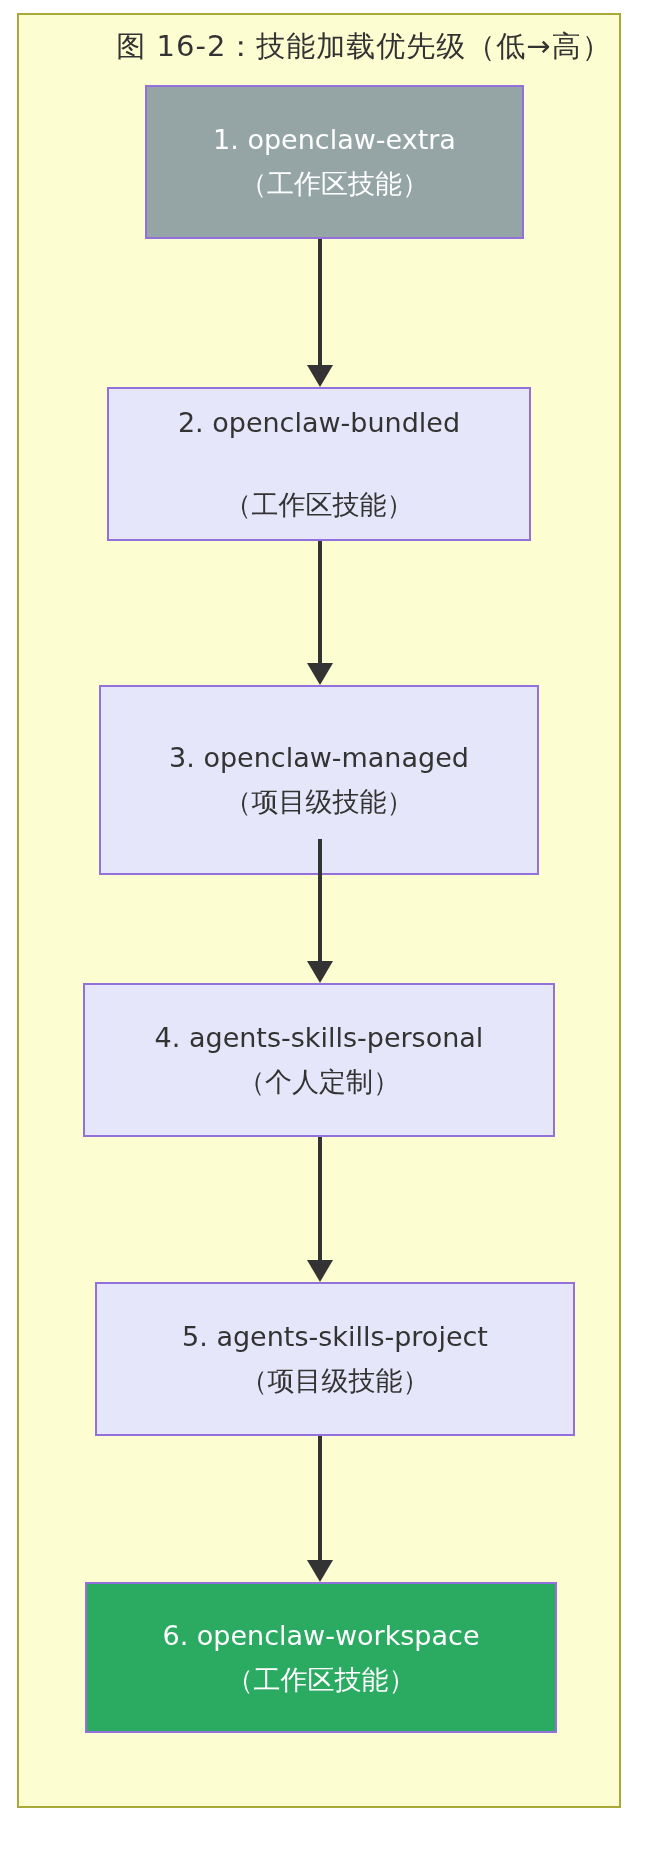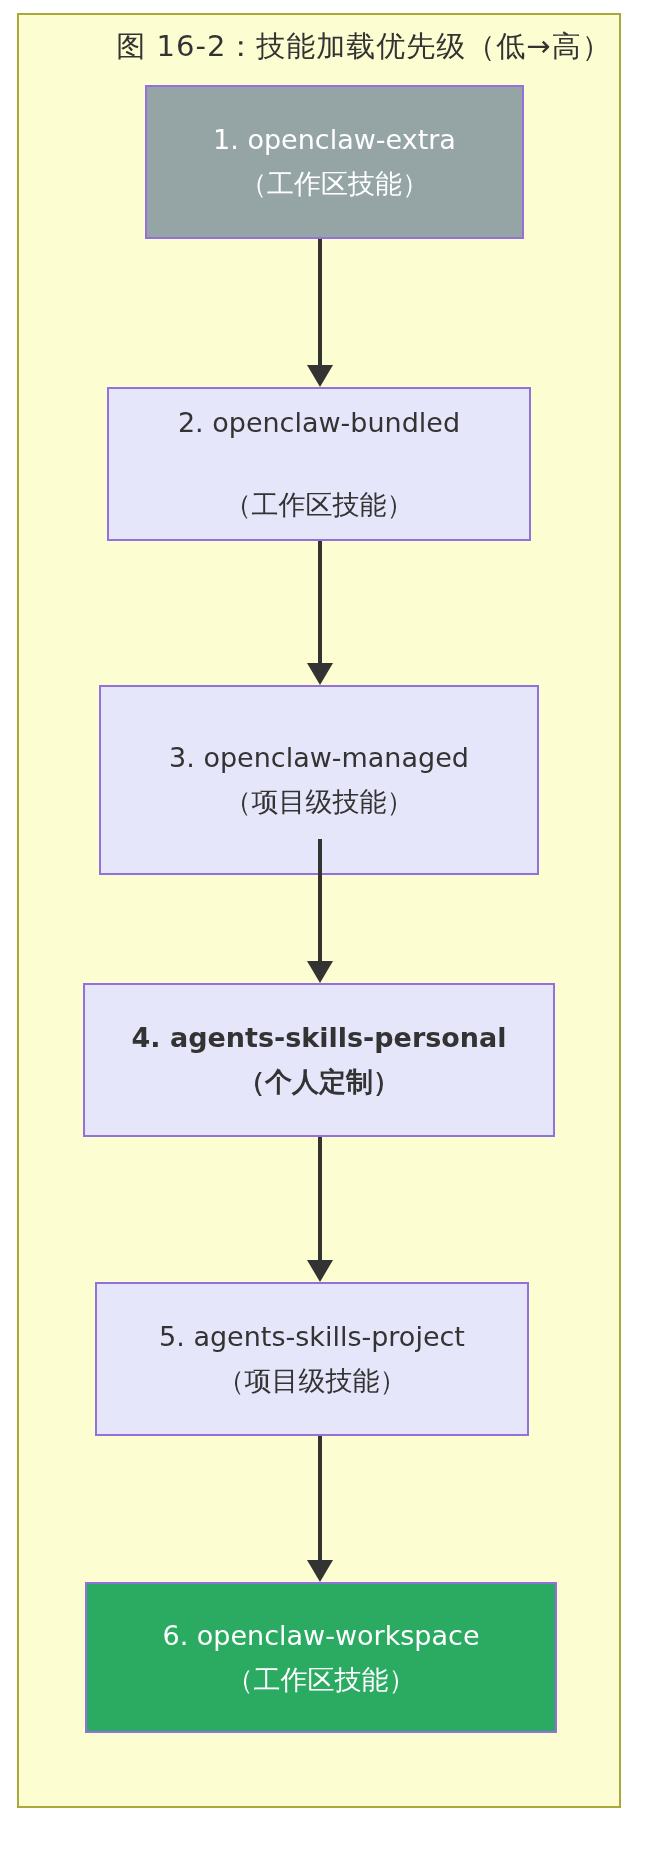--- a/index.html
+++ b/index.html
@@ -30,22 +30,22 @@
     color:#333333;
     font-size:27px; line-height:44px;
     text-align:center;
   }
   .node.gray{ background:#95A5A6; color:#FFFFFF; }
   .node.green{ background:#2BAB62; color:#FFFFFF;justify-content:center; }
 
   .node-1{ left:112px; top:70px;   width:379px; height:154px;margin-left:14px; }
   .node-2{ left:88px;  top:372px;  width:424px; height:154px;gap:38px; }
   .node-3{ left:80px;  top:670px;  width:440px; height:190px; }
-  .node-4{ left:64px;  top:968px;  width:472px; height:154px;font-weight:bold; }
-  .node-5{ left:76px;  top:1267px; width:434px; height:154px; }
+  .node-4{ left:64px;  top:968px;  width:472px; height:154px; }
+  .node-5{ left:76px;  top:1267px; width:480px; height:154px; }
   .node-6{ left:66px;  top:1567px; width:472px; height:151px; }
 
   .arrow{ position:absolute; left:288px; width:26px; }
   .arrow-line{
     position:absolute; left:11px; top:0;
     width:4px; background:#333333;
   }
   .arrow-head{
     position:absolute; left:0; bottom:0;
     width:0; height:0;

